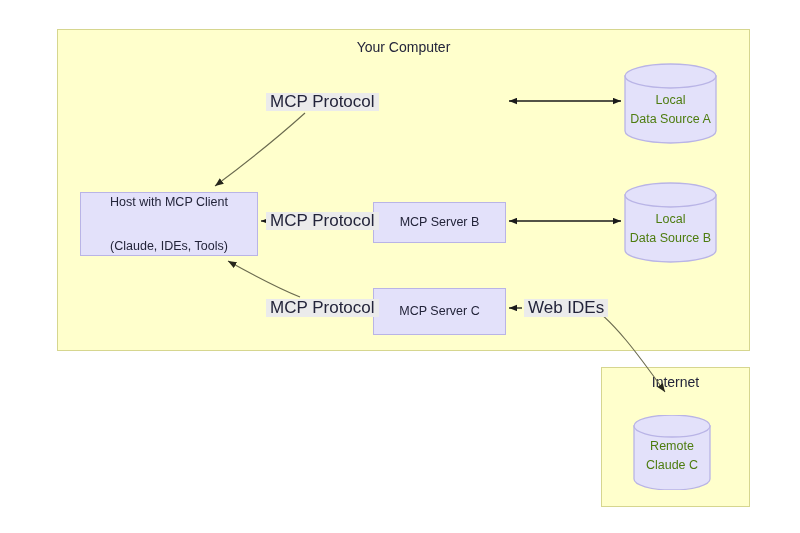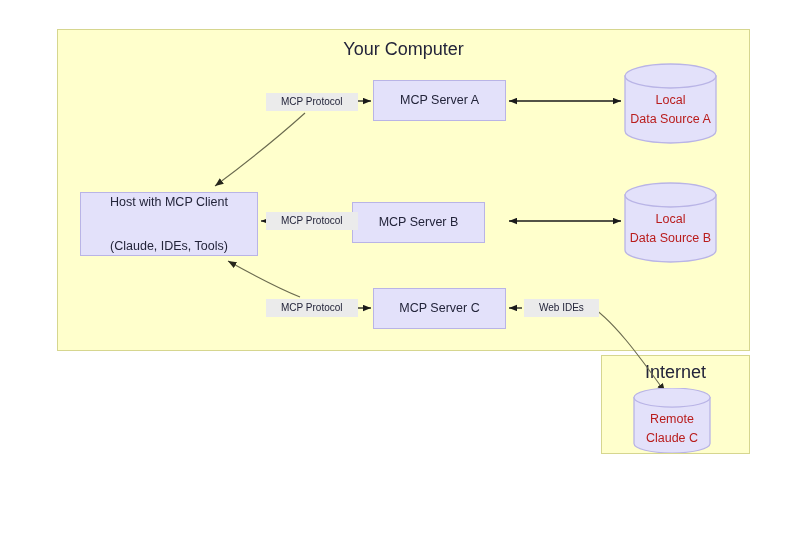--- a/index.html
+++ b/index.html
@@ -28,28 +28,28 @@
     height: 533px;
   }
   
   .container-box {
     position: absolute;
     background: #ffffcc;
     border: 1px solid #d6d68f;
     box-sizing: border-box;
   }
   #computer-container { left: 57px;  top: 29px;  width: 693px; height: 322px; }
-  #internet-container { left: 601px; top: 355px; width: 149px; height: 99px; text-decoration: underline; }
+  #internet-container { left: 601px; top: 367px; width: 149px; height: 140px; text-decoration: underline; }
 
   .container-title {
     position: absolute;
     left: 0;
     width: 100%;
     text-align: center;
-    font-size: 18px;
+    font-size: 14px;
     color: #23243a;
     white-space: nowrap;
   }
   #computer-title { top: 9px; }
   #internet-title { top: 6px; }
 
   
   .proc-box {
     position: absolute;
     background: #e3e1fa;
@@ -59,58 +59,58 @@
     flex-direction: column;
     align-items: center;
     justify-content: center;
     font-size: 12.5px;
     color: #23243a;
     line-height: 1.45;
     text-align: center;
   }
   #host-box      { left: 80px;  top: 192px; width: 178px; height: 64px; justify-content: space-between; }
   #server-a-box  { left: 373px; top: 80px;  width: 133px; height: 41px; }
-  #server-b-box  { left: 352px; top: 202px; width: 133px; height: 41px; text-align: center; }
-  #server-c-box  { left: 373px; top: 288px; width: 133px; height: 41px; }
+  #server-b-box  { left: 373px; top: 202px; width: 133px; height: 41px; text-align: center; }
+  #server-c-box  { left: 373px; top: 288px; width: 133px; height: 47px; }
 
   
   .cylinder {
     position: absolute;
   }
   .cylinder .cyl-svg {
     position: absolute;
     left: 0;
     top: 0;
     width: 100%;
     height: 100%;
   }
   .cylinder .cyl-label {
     position: absolute;
     left: 0;
     width: 100%;
     text-align: center;
     font-size: 12.5px;
-    color: #b91c1c;
+    color: #4d7c0f;
     line-height: 1.5;
   }
   #ds-a-cyl { left: 624px; top: 63px;  width: 93px; height: 81px; }
   #ds-b-cyl { left: 624px; top: 182px; width: 93px; height: 81px; }
-  #remote-c-cyl { left: 633px; top: 388px; width: 78px; height: 65px; }
+  #remote-c-cyl { left: 633px; top: 415px; width: 78px; height: 75px; }
   #ds-a-cyl .cyl-label  { top: 28px; }
   #ds-b-cyl .cyl-label  { top: 28px; }
   #remote-c-cyl .cyl-label { top: 22px; }
 
   
   .edge-label {
     position: absolute;
     background: #ebebeb;
     color: #23243a;
-    font-size: 10px;
+    font-size: 17px;
     line-height: 16px;
-    padding: 1px 15px;
+    padding: 1px 4px;
     white-space: nowrap;
   }
   #label-proto-a { left: 266px; top: 93px; }
   #label-proto-b { left: 266px; top: 212px; }
   #label-proto-c { left: 266px; top: 299px; }
   #label-web-apis { left: 524px; top: 299px; }
 </style>
 </head>
 <body>
 
@@ -206,23 +206,20 @@
       <div>Remote</div>
       <div>Claude C</div>
     </div>
   </div>
 
   <div class="proc-box" id="host-box">
     <div>Host with MCP Client</div>
     <div>(Claude, IDEs, Tools)</div>
   </div>
 
-  <div class="proc-box" id="server-a-box">
-    <div>MCP Server A</div>
-  </div>
 
   <div class="proc-box" id="server-b-box">
     <div>MCP Server B</div>
   </div>
 
   <div class="proc-box" id="server-c-box">
     <div>MCP Server C</div>
   </div>
 
   <div class="edge-label" id="label-proto-a">MCP Protocol</div>

